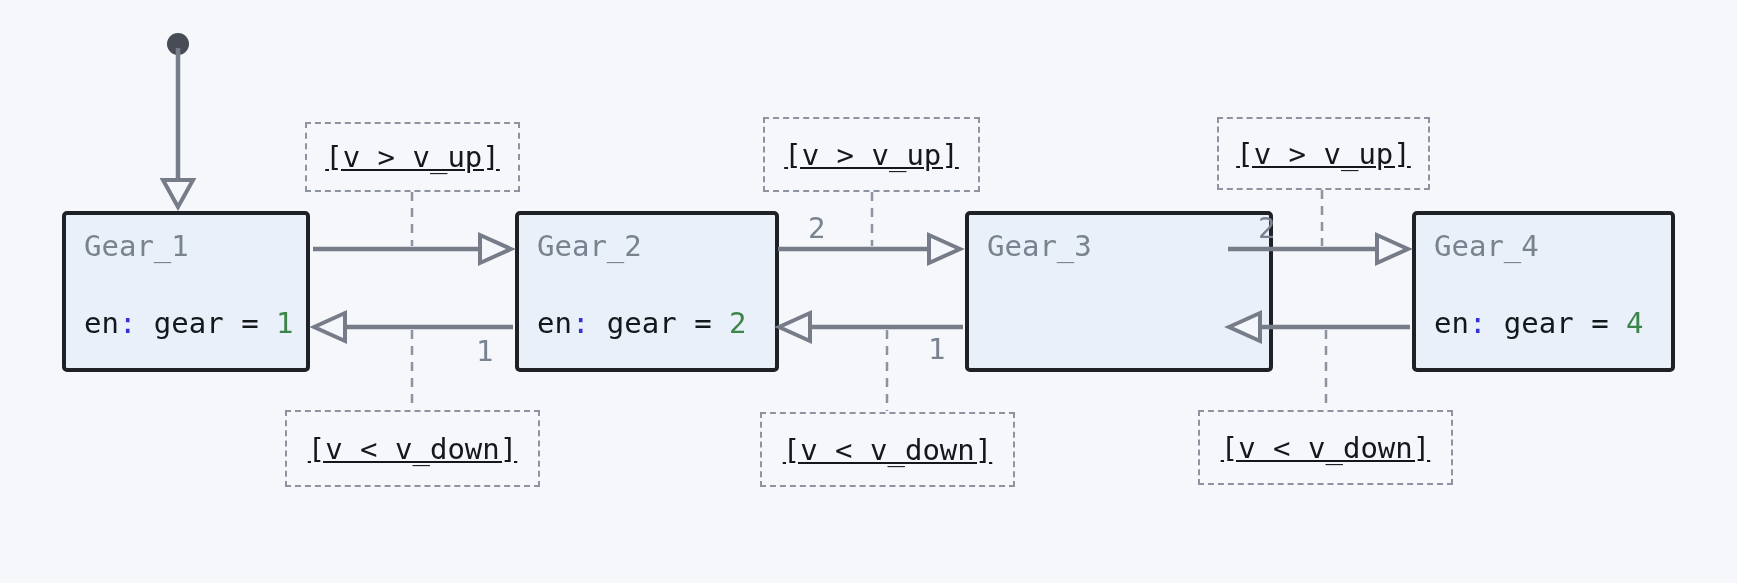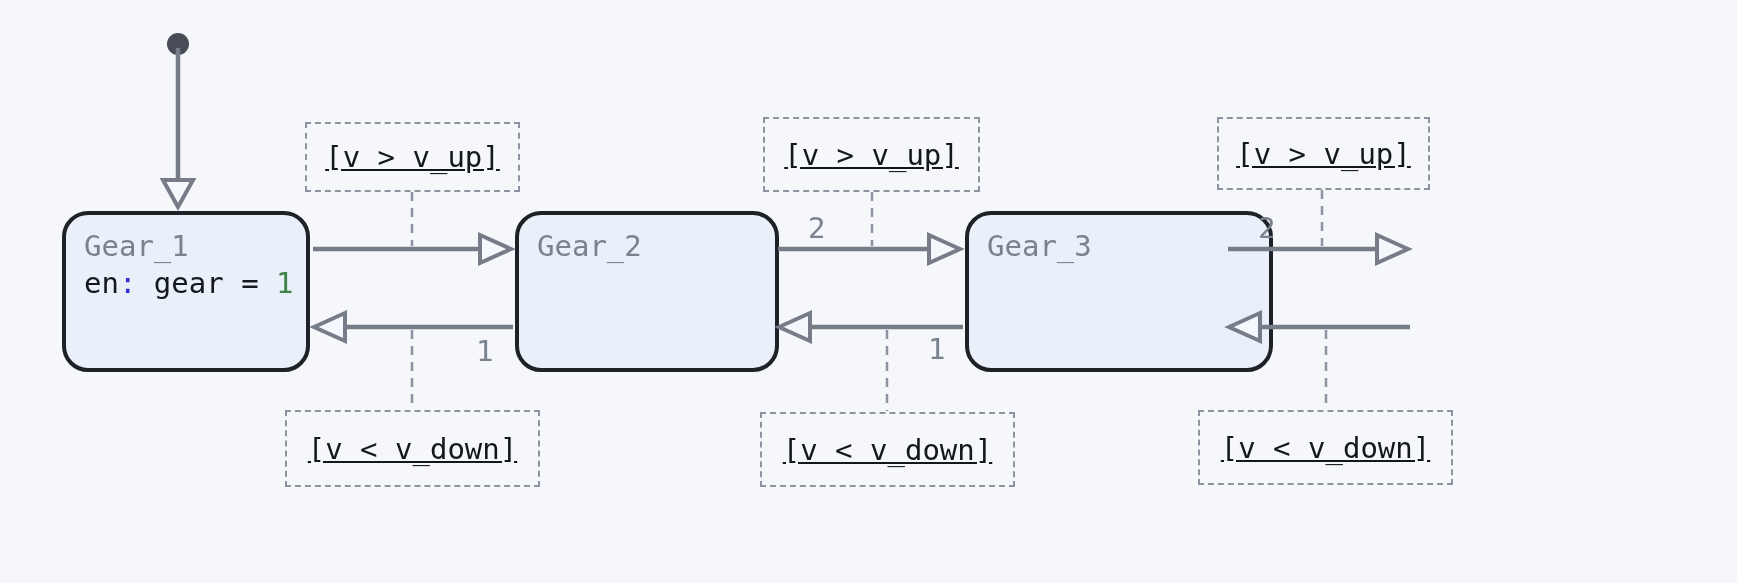--- a/index.html
+++ b/index.html
@@ -8,25 +8,25 @@
     font-family:"DejaVu Sans Mono","Liberation Mono",monospace;
     overflow:hidden;
   }
   .wires{position:absolute;left:0;top:0;z-index:3;pointer-events:none;}
   .wires .arrow-line{stroke:#767c88;stroke-width:4.5;fill:none;}
   .wires .arrow-head{fill:#f4f7fb;stroke:#767c88;stroke-width:4;stroke-linejoin:miter;}
   .wires .dash{stroke:#8d93a1;stroke-width:2.5;stroke-dasharray:9 7;fill:none;}
   .wires .init-dot{fill:#474c56;stroke:none;}
   .state{
     position:absolute;z-index:2;box-sizing:border-box;
-    background:#e9f0f9;border:4px solid #1e2126;border-radius:26px;
+    background:#e9f0f9;border:4px solid #1e2126;border-radius:5px;
     padding:13px 0 0 18px;
   }
   .state-title{font-size:29px;line-height:37px;color:#79828f;white-space:pre;}
-  .state-entry{font-size:29px;line-height:37px;color:#14171c;white-space:pre;}
+  .state-entry{font-size:29px;line-height:37px;color:#14171c;white-space:pre;margin-top:40px;}
   .state-entry .colon{color:#3232d8;}
   .state-entry .val{color:#3c8549;}
   .guard{
     position:absolute;z-index:4;box-sizing:border-box;
     border:2px dashed #8d93a1;background:transparent;
     display:flex;align-items:center;justify-content:center;
     font-size:29px;color:#14171c;white-space:pre;text-decoration:underline;
   }
   .order{
     position:absolute;z-index:4;font-size:29px;line-height:30px;color:#79828f;
@@ -79,26 +79,31 @@
     </g>
   </svg>
 
   <div class="state" style="left:62px;top:211px;width:248px;height:161px">
     <div class="state-title">Gear_1</div>
     <div class="state-entry"><span class="kw">en</span><span class="colon">:</span><span class="act"> gear = </span><span class="val">1</span></div>
   </div>
 
   <div class="state" style="left:515px;top:211px;width:264px;height:161px">
     <div class="state-title">Gear_2</div>
+    <div class="state-entry"><span class="kw">en</span><span class="colon">:</span><span class="act"> gear = </span><span class="val">2</span></div>
   </div>
 
   <div class="state" style="left:965px;top:211px;width:308px;height:161px">
     <div class="state-title">Gear_3</div>
   </div>
 
+  <div class="state" style="left:1412px;top:211px;width:263px;height:161px">
+    <div class="state-title">Gear_4</div>
+    <div class="state-entry"><span class="kw">en</span><span class="colon">:</span><span class="act"> gear = </span><span class="val">4</span></div>
+  </div>
 
   <div class="guard" style="left:305px;top:122px;width:215px;height:70px">[v &gt; v_up]</div>
   <div class="guard" style="left:763px;top:117px;width:217px;height:75px">[v &gt; v_up]</div>
   <div class="guard" style="left:1217px;top:117px;width:213px;height:73px">[v &gt; v_up]</div>
   <div class="guard" style="left:285px;top:410px;width:255px;height:77px">[v &lt; v_down]</div>
   <div class="guard" style="left:760px;top:412px;width:255px;height:75px">[v &lt; v_down]</div>
   <div class="guard" style="left:1198px;top:410px;width:255px;height:75px">[v &lt; v_down]</div>
 
   <div class="order" style="left:808px;top:213px">2</div>
   <div class="order" style="left:1258px;top:213px">2</div>

